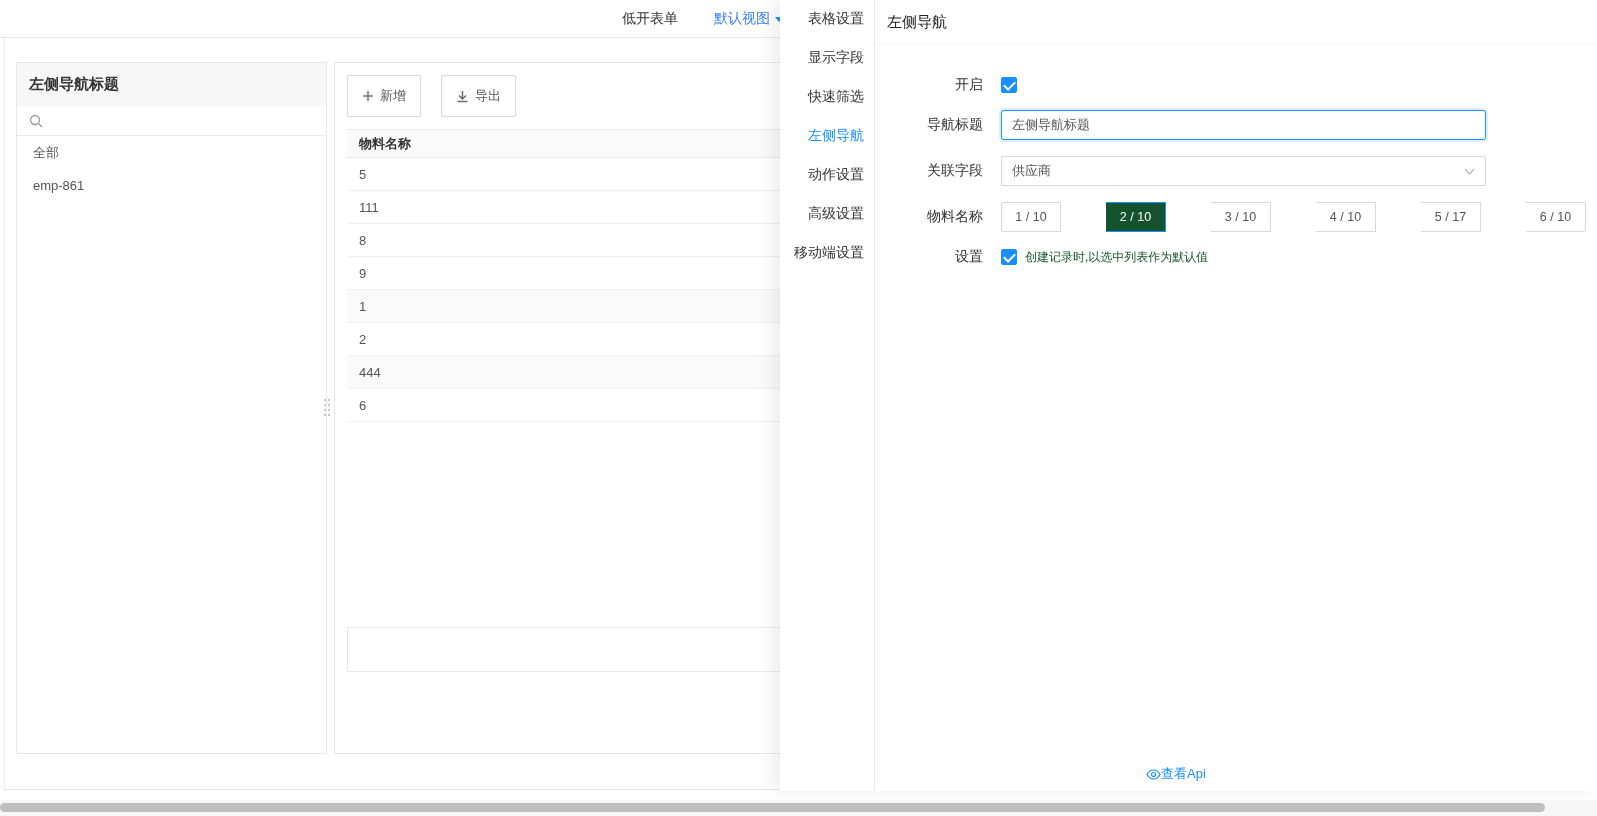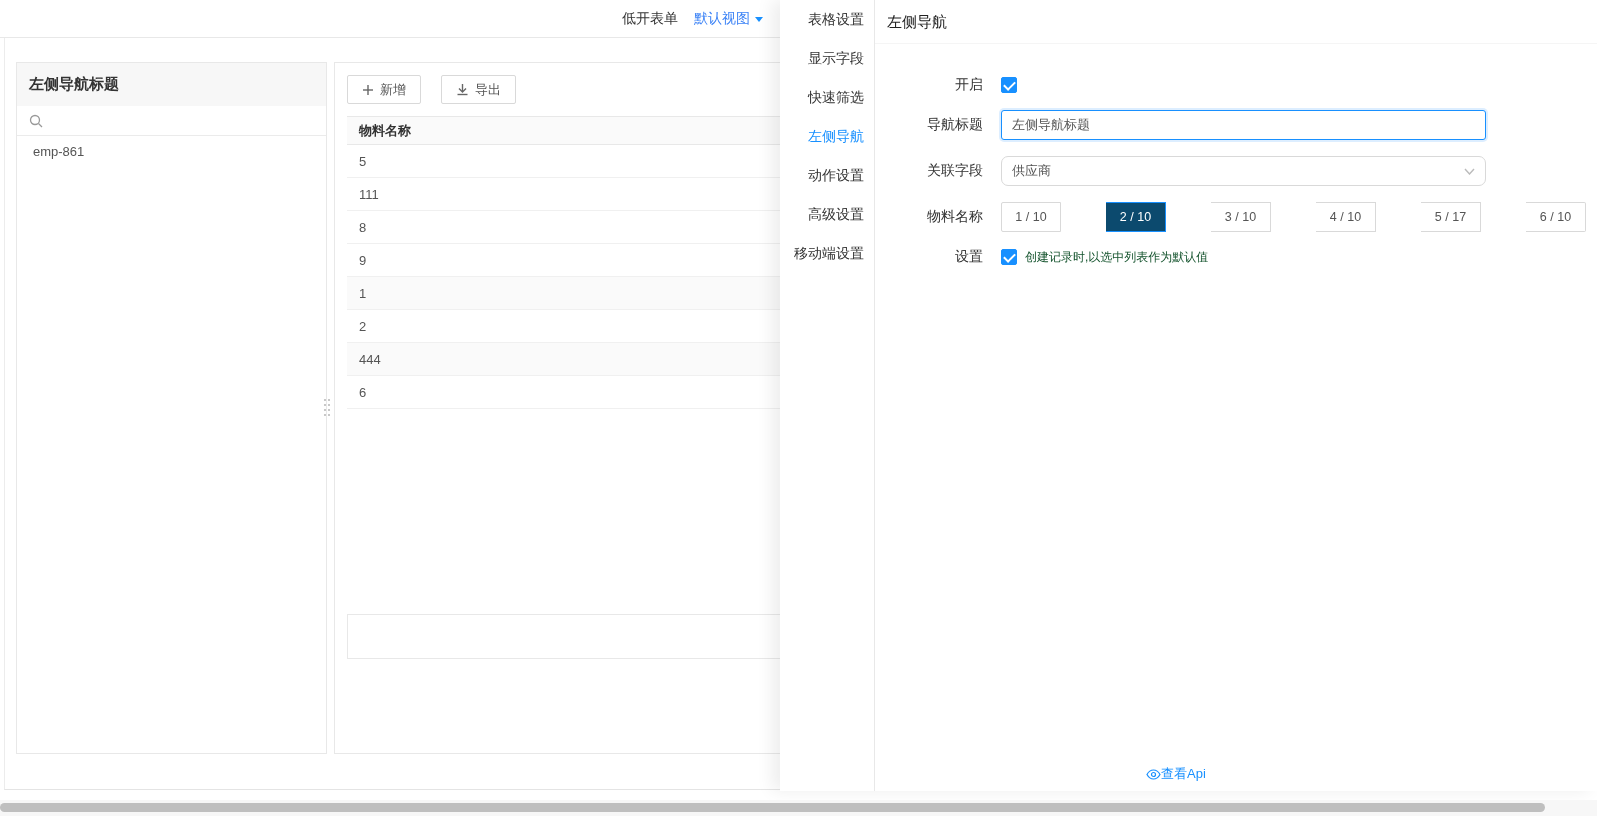--- a/index.html
+++ b/index.html
@@ -2,21 +2,21 @@
 <html><head>
 <meta charset="utf-8">
 <style>
   * { margin:0; padding:0; box-sizing:border-box; }
   html,body { width:1597px; height:816px; background:#fff; overflow:hidden; position:relative;
     font-family:"Liberation Sans","DejaVu Sans",sans-serif; }
 
   
   .topbar { position:absolute; left:0; top:0; width:1597px; height:38px; background:#fff;
     border-bottom:1px solid #e8e8e8; display:flex; align-items:center; }
-  .tabs { margin-left:622px; display:flex; gap:16px; font-size:14px; color:#333; align-items:flex-start; }
+  .tabs { margin-left:622px; display:flex; gap:36px; font-size:14px; color:#333; align-items:flex-start; }
   .tab { cursor:pointer; display:inline-flex; align-items:center; gap:4px; }
   .tab.active { color:#3b82f6; }
 
   
   .main { position:absolute; left:4px; top:38px; width:1592px; height:752px;
     border-left:1px solid #ececec; border-bottom:1px solid #e4e4e4; background:#fff; }
 
   
   .left-panel { position:absolute; left:16px; top:62px; width:311px; height:692px;
     border:1px solid #e8e8e8; background:#fff; }
@@ -27,59 +27,59 @@
   .nav-item { padding:8px 16px; font-size:13px; color:#555; cursor:pointer; }
 
   
   .resize-handle { position:absolute; left:322px; top:396px; width:10px; height:24px;
     display:flex; align-items:center; justify-content:center; cursor:col-resize; }
 
   
   .table-panel { position:absolute; left:334px; top:62px; width:1247px; height:692px;
     border:1px solid #e8e8e8; background:#fff; padding:12px; }
   .toolbar { display:flex; gap:20px; }
-  .btn { height:29px; padding:0 14px; border:1px solid #d9d9d9; border-radius:2px; background:#fff;
+  .btn { height:42px; padding:0 14px; border:1px solid #d9d9d9; border-radius:2px; background:#fff;
     font-size:13px; color:#555; display:inline-flex; align-items:center; gap:6px; cursor:pointer; }
   .table { margin-top:12px; }
   .t-header { height:29px; background:#fafafa; border-top:1px solid #e8e8e8; border-bottom:1px solid #e8e8e8;
     display:flex; align-items:center; padding:0 12px; font-weight:bold; font-size:13px; color:#333; }
   .t-row { height:33px; border-bottom:1px solid #f0f0f0; display:flex; align-items:center;
     padding:0 12px; font-size:13px; color:#555; cursor:pointer; }
   .t-row:nth-child(6), .t-row:nth-child(8) { background:#fafafa; }
   .t-footer { margin-top:205px; height:45px; border:1px solid #e8e8e8; background:#fff; }
 
   
   .drawer { position:absolute; left:780px; top:0; width:817px; height:791px; background:#fff;
     box-shadow:-8px 0 16px rgba(0,0,0,0.07); display:flex; }
-  .drawer-menu { width:95px; border-right:1px solid #e8e8e8; padding-top:0; flex:none; }
+  .drawer-menu { width:95px; border-right:1px solid #e8e8e8; padding-top:0; flex:none;font-family:Liberation Mono, monospace; }
   .menu-item { height:39px; line-height:39px; text-align:right; padding-right:10px;
     font-size:14px; color:#333; cursor:pointer; white-space:nowrap; }
   .menu-item.active { color:#1890ff; }
   .drawer-content { flex:1; position:relative; }
   .drawer-title { height:44px; line-height:44px; padding-left:12px; font-size:15px; color:#222;
     border-bottom:1px solid #f5f5f5; }
   .form { padding-top:32px; }
   .form-row { display:flex; margin-bottom:16px; align-items:center; }
   .form-label { width:126px; text-align:right; padding-right:18px; font-size:14px; color:#333; flex:none; }
   .checkbox { width:16px; height:16px; background:#1890ff; border:1px solid #1890ff; border-radius:2px;
     position:relative; display:inline-block; flex:none; cursor:pointer; }
   .checkbox::after { content:""; position:absolute; left:4px; top:1px; width:5px; height:9px;
     border:2px solid #fff; border-top:0; border-left:0; transform:rotate(45deg); }
   .text-input { width:485px; height:30px; border:1px solid #1890ff; border-radius:3px; padding:0 10px;
     font-size:13px; color:#555; outline:none; box-shadow:0 0 0 2px rgba(24,144,255,0.15);
     font-family:"Liberation Sans","DejaVu Sans",sans-serif; }
-  .select { width:485px; height:30px; border:1px solid #d9d9d9; border-radius:7px; padding:0 10px;
+  .select { width:485px; height:30px; border:1px solid #d9d9d9; border-radius:1px; padding:0 10px;
     font-size:13px; color:#555; display:flex; align-items:center; justify-content:space-between;
     background:#fff; cursor:pointer; }
   .radio-group { display:flex;gap:45px; }
   .radio-opt { width:60px; height:30px; line-height:28px; text-align:center; border:1px solid #d9d9d9;
     border-left:none; font-size:12.5px; color:#555; background:#fff; cursor:pointer; }
   .radio-opt:first-child { border-left:1px solid #d9d9d9; border-radius:2px 0 0 2px; }
   .radio-opt:last-child { border-radius:0 2px 2px 0; }
-  .radio-opt.active { background:#0c4a6e; border-color:#1890ff; color:#fff; }
+  .radio-opt.active { background:#14532d; border-color:#1890ff; color:#fff; }
   .setting-check { display:flex; align-items:center; gap:8px; }
   .setting-link { color:#14532d; font-size:12px; cursor:pointer; }
   .api-link { position:absolute; bottom:8px; left:0; right:120px; display:flex; justify-content:center;
     align-items:center; color:#1890ff; font-size:13px; cursor:pointer; }
 
   
   .hscroll { position:absolute; left:0; bottom:0; width:1597px; height:16px; background:#f7f7f7; }
   .hscroll-thumb { position:absolute; left:0; top:3px; height:9px; width:1545px; background:#bfbfbf; border-radius:5px; cursor:pointer; }
 </style>
 </head>
@@ -103,20 +103,21 @@
 
 <div class="left-panel">
   <div class="left-header">左侧导航标题</div>
   <div class="left-search">
     <svg width="14" height="14" viewBox="0 0 14 14">
       <circle cx="6" cy="6" r="4.5" fill="none" stroke="#999" stroke-width="1.3"></circle>
       <line x1="9.5" y1="9.5" x2="13" y2="13" stroke="#999" stroke-width="1.3"></line>
     </svg>
     <input type="text" style="">
   </div>
+  <div class="nav-item">全部</div>
   <div class="nav-item">emp-861</div>
 </div>
 
 <div class="resize-handle">
   <svg width="8" height="22" viewBox="0 0 8 22">
     <circle cx="2" cy="3" r="1.1" fill="#bbb"></circle>
       <circle cx="6" cy="3" r="1.1" fill="#bbb"></circle>
     <circle cx="2" cy="8" r="1.1" fill="#bbb"></circle>
       <circle cx="6" cy="8" r="1.1" fill="#bbb"></circle>
     <circle cx="2" cy="13" r="1.1" fill="#bbb"></circle>

